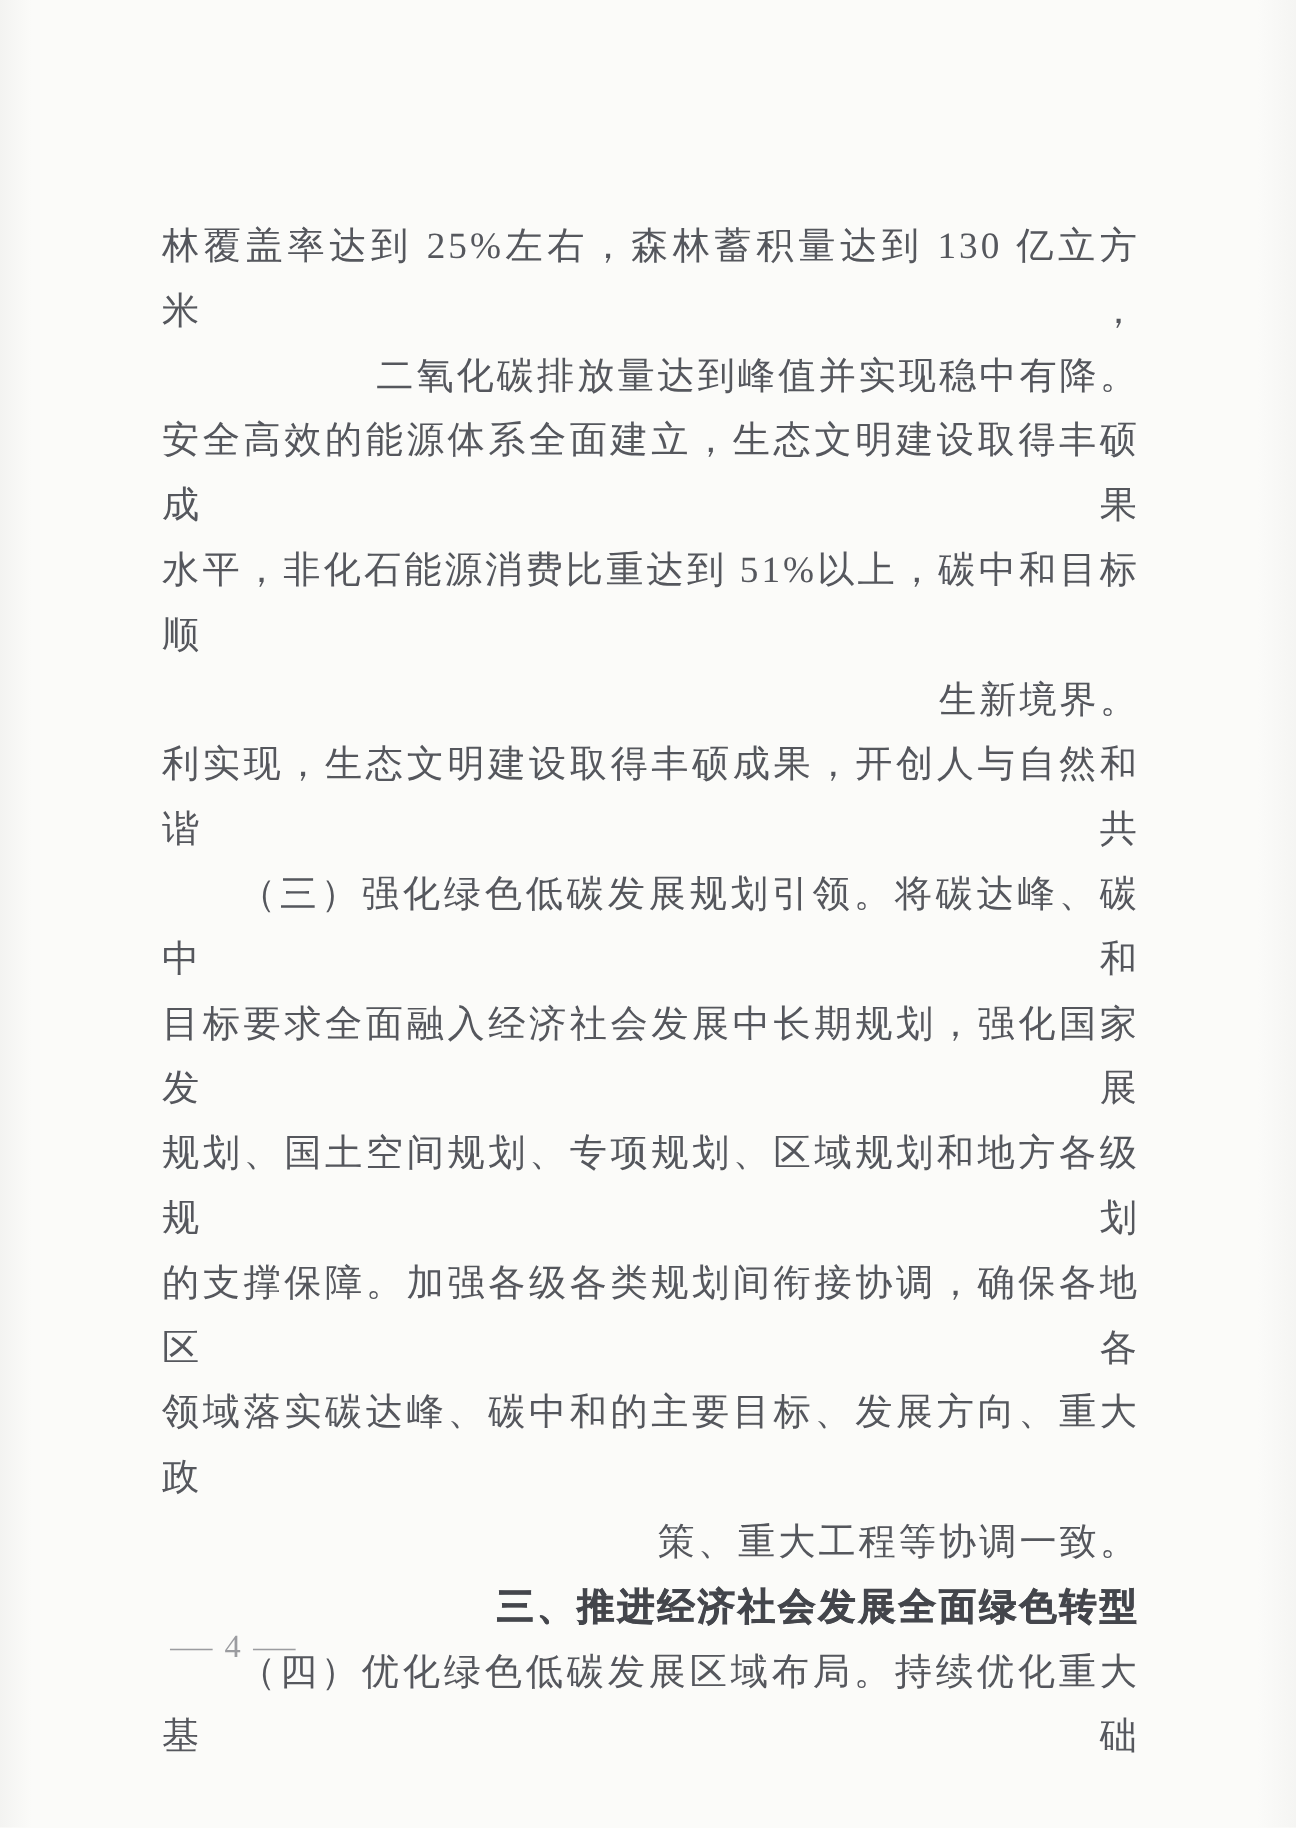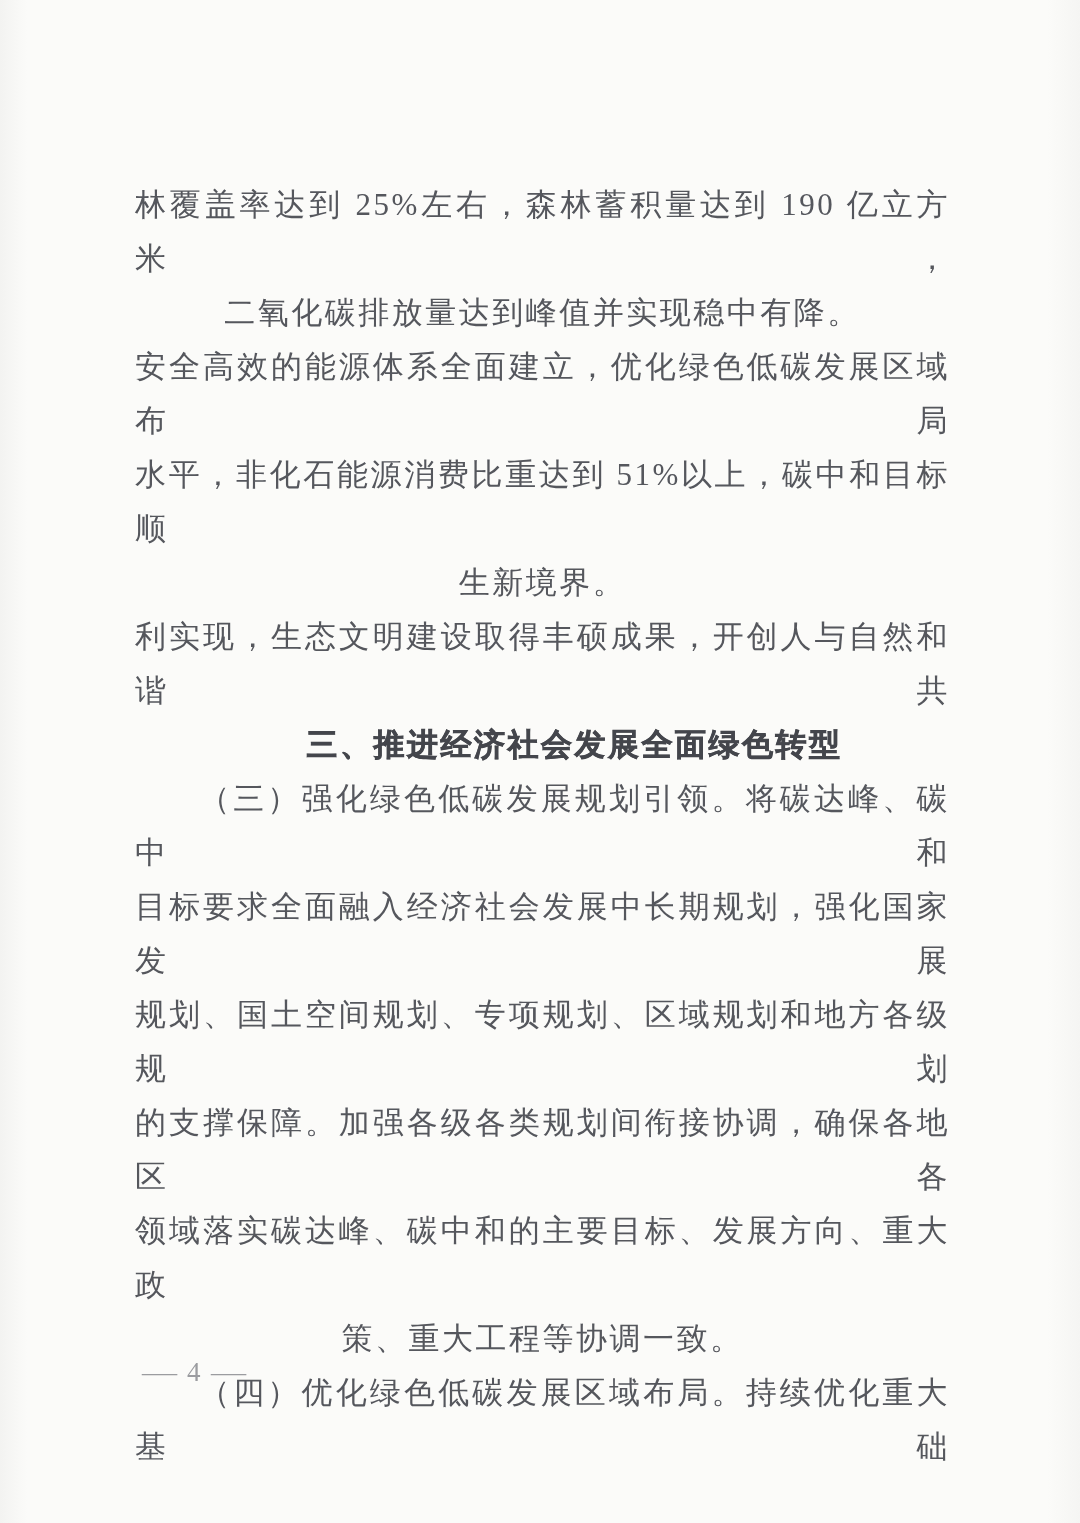--- a/index.html
+++ b/index.html
@@ -34,21 +34,21 @@
   .paragraph {
     margin: 0;
   }
   .paragraph.heading .line {
     font-weight: bold;
     color: #44464c;
     -webkit-text-stroke: 0.6px #44464c;
   }
   .line {
     min-height: 54px;
-    text-align: center;
+    text-align: right;
   }
   .line.full {
     text-align: justify;
     text-align-last: justify;
     text-justify: inter-character;
   }
   .line.indent {
     text-indent: 64px;
   }
   .page-footer {
@@ -68,39 +68,39 @@
     transform: scaleX(1.3);
     display: inline-block;
   }
 </style>
 </head>
 <body>
 
 <div class="page">
   <div class="page-text">
       <div class="paragraph">
-        <div class="line full">林覆盖率达到 25%左右，森林蓄积量达到 190 亿立方米，</div>
+        <div class="line full">林覆盖率达到 25%左右，森林蓄积量达到 130 亿立方米，</div>
         <div class="line">二氧化碳排放量达到峰值并实现稳中有降。</div>
       </div>
       <div class="paragraph">
-        <div class="line full">安全高效的能源体系全面建立，优化绿色低碳发展区域布局</div>
+        <div class="line full">安全高效的能源体系全面建立，生态文明建设取得丰硕成果</div>
         <div class="line full">水平，非化石能源消费比重达到 51%以上，碳中和目标顺</div>
         <div class="line">生新境界。</div>
         <div class="line full">利实现，生态文明建设取得丰硕成果，开创人与自然和谐共</div>
-      </div>
-      <div class="paragraph heading">
-        <div class="line indent">三、推进经济社会发展全面绿色转型</div>
       </div>
       <div class="paragraph">
         <div class="line full indent">（三）强化绿色低碳发展规划引领。将碳达峰、碳中和</div>
         <div class="line full">目标要求全面融入经济社会发展中长期规划，强化国家发展</div>
         <div class="line full">规划、国土空间规划、专项规划、区域规划和地方各级规划</div>
         <div class="line full">的支撑保障。加强各级各类规划间衔接协调，确保各地区各</div>
         <div class="line full">领域落实碳达峰、碳中和的主要目标、发展方向、重大政</div>
         <div class="line">策、重大工程等协调一致。</div>
+      </div>
+      <div class="paragraph heading">
+        <div class="line indent">三、推进经济社会发展全面绿色转型</div>
       </div>
       <div class="paragraph">
         <div class="line full indent">（四）优化绿色低碳发展区域布局。持续优化重大基础</div>
       </div>
     </div>
   <div class="page-footer">
     <span class="dash">—</span>
     <span>4</span>
     <span class="dash">—</span>
   </div>

